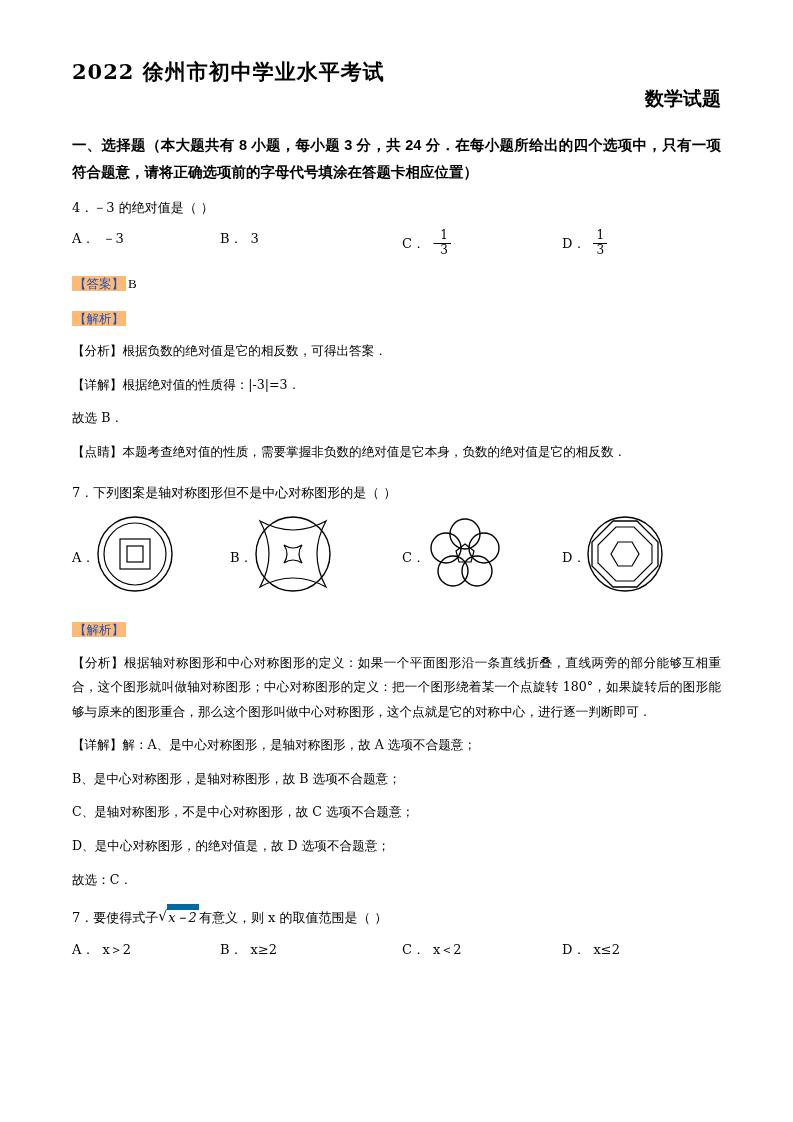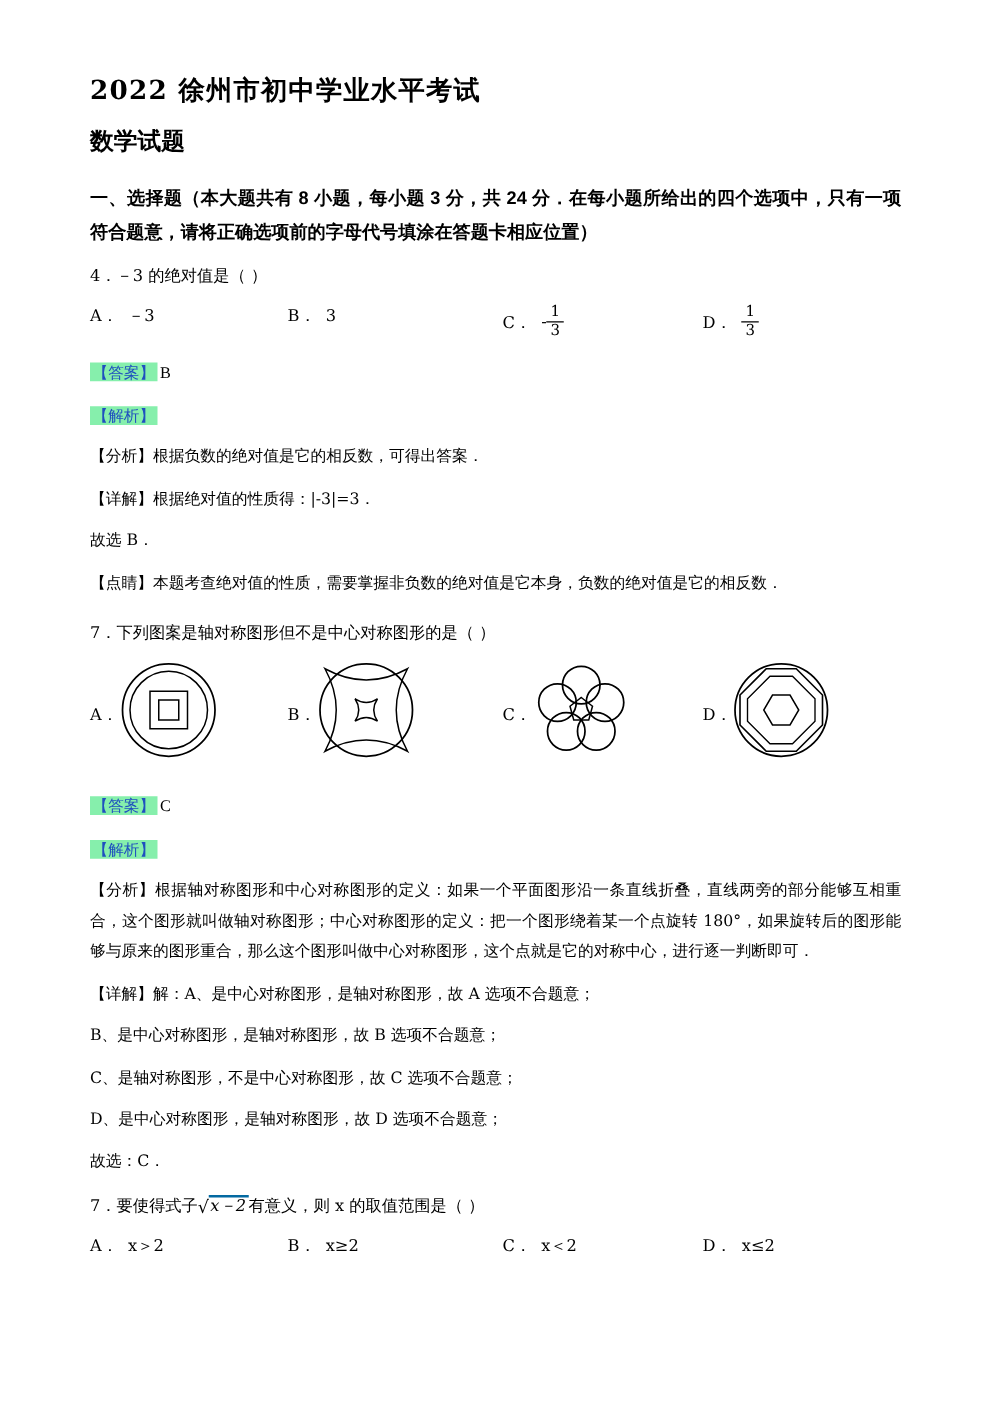--- a/index.html
+++ b/index.html
@@ -24,24 +24,23 @@
   }
   .title-main {
     text-align: left;
     font-size: 21px;
     font-weight: bold;
     margin-top: 58px;
     letter-spacing: 1px;
     font-family: "DejaVu Serif", serif;
   }
   .title-sub {
-    text-align: left;
+    text-align: right;
     font-size: 19px;
     font-weight: bold;
-    margin-top: 14px;
     font-family: "DejaVu Serif", serif;
   }
   .section-head {
     font-size: 14.5px;
     font-weight: bold;
     line-height: 1.85;
     margin-top: 20px;
     text-align: justify;
     font-family: Liberation Sans, sans-serif;
   }
@@ -58,37 +57,37 @@
     font-size: 13px;
     font-family: "DejaVu Serif", serif;
   }
   .opt {
     position: absolute;
     top: 4px;
     white-space: nowrap;
   }
   .opt .lab { margin-right: 8px; }
   .opt-a { left: 0px; }
-  .opt-b { left: 158px; }
+  .opt-b { left: 148px; }
   .opt-c { left: 330px; }
   .opt-d { left: 490px; }
   .frac {
     display: inline-block;
     vertical-align: middle;
     text-align: center;
     font-size: 12px;
     line-height: 1.12;
     position: relative;
     top: -1px;
   }
   .frac .num { display: block; padding: 0 3px; }
   .frac .den { display: block; border-top: 1px solid #000; padding: 0 3px; }
   .tag {
     color: #1f4fbf;
-    background: #86efac;
+    background: #fdba74;
     font-size: 12.5px;
     padding: 0 2px;
     font-family: "DejaVu Serif", serif;
   }
   .ans-line {
     margin-top: 12px;
     font-size: 12.5px;
     line-height: 1.8;
   }
   .ans-line .val {
@@ -137,21 +136,21 @@
   }
   .sqrt::before {
     content: "√";
     position: absolute;
     left: 0;
     top: -1px;
     font-style: normal;
     font-size: 14px;
   }
   .sqrt .bar {
-    border-top: 2px solid #0369a1;
+    border-top: 6px solid #0369a1;
     padding: 0 2px 0 1px;
     display: inline-block;
     line-height: 1.25;
   }
   .ital { }
 </style>
 </head>
 <body>
 
 <div class="page">
@@ -246,32 +245,29 @@
           <polygon points="27,6 51,6 72,27 72,51 51,72 27,72 6,51 6,27" fill="none" stroke="#000" stroke-width="1.3"></polygon>
           <polygon points="30,12 48,12 66,30 66,48 48,66 30,66 12,48 12,30" fill="none" stroke="#000" stroke-width="1.1"></polygon>
           <polygon points="32,27 46,27 53,39 46,51 32,51 25,39" fill="none" stroke="#000" stroke-width="1.2"></polygon>
         </svg>
       </span>
     </div>
 
   </div>
 
   <div class="ans-line">
-    <span class="tag">【答案】</span><span class="val">C</span>
-  </div>
-  <div class="ans-line">
     <span class="tag">【解析】</span>
   </div>
   <div class="p-text">
     <span>【分析】</span><span>根据轴对称图形和中心对称图形的定义：如果一个平面图形沿一条直线折叠，直线两旁的部分能够互相重合，这个图形就叫做轴对称图形；中心对称图形的定义：把一个图形绕着某一个点旋转 180°，如果旋转后的图形能够与原来的图形重合，那么这个图形叫做中心对称图形，这个点就是它的对称中心，进行逐一判断即可．</span>
   </div>
   <div class="p-text">【详解】解：A、是中心对称图形，是轴对称图形，故 A 选项不合题意；</div>
   <div class="p-text">B、是中心对称图形，是轴对称图形，故 B 选项不合题意；</div>
   <div class="p-text">C、是轴对称图形，不是中心对称图形，故 C 选项不合题意；</div>
-  <div class="p-text">D、是中心对称图形，是轴对称图形，故 D 选项不合题意；</div>
+  <div class="p-text">D、是中心对称图形，的绝对值是，故 D 选项不合题意；</div>
   <div class="p-text">故选：C．</div>
 
   <div class="q-line" style="margin-top:12px;">
     <span>7．要使得式子</span><span class="sqrt"><span class="bar">x－2</span></span><span>有意义，则 x 的取值范围是（      ）</span>
   </div>
 
   <div class="opts" style="height:24px;">
     <div class="opt opt-a">
       <span class="lab">A．</span><span class="ital">x＞2</span>
     </div>

